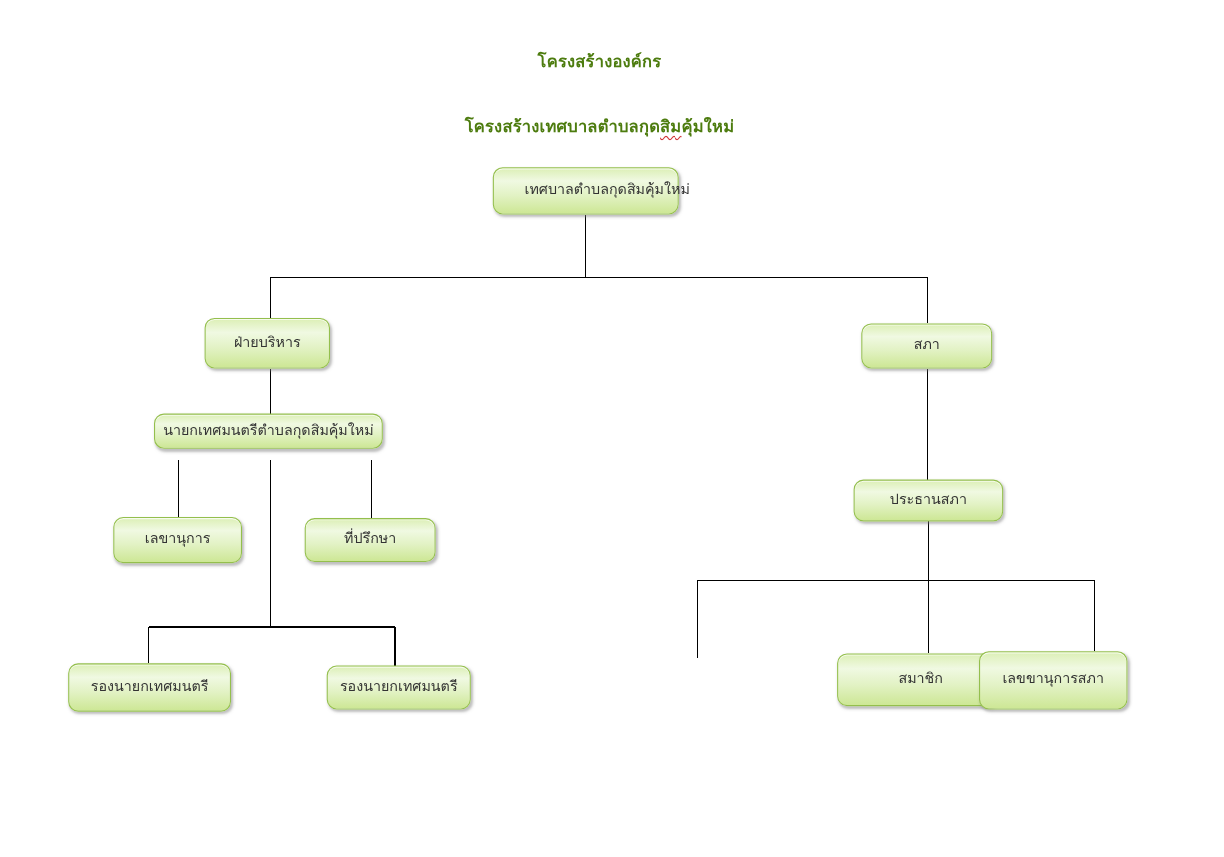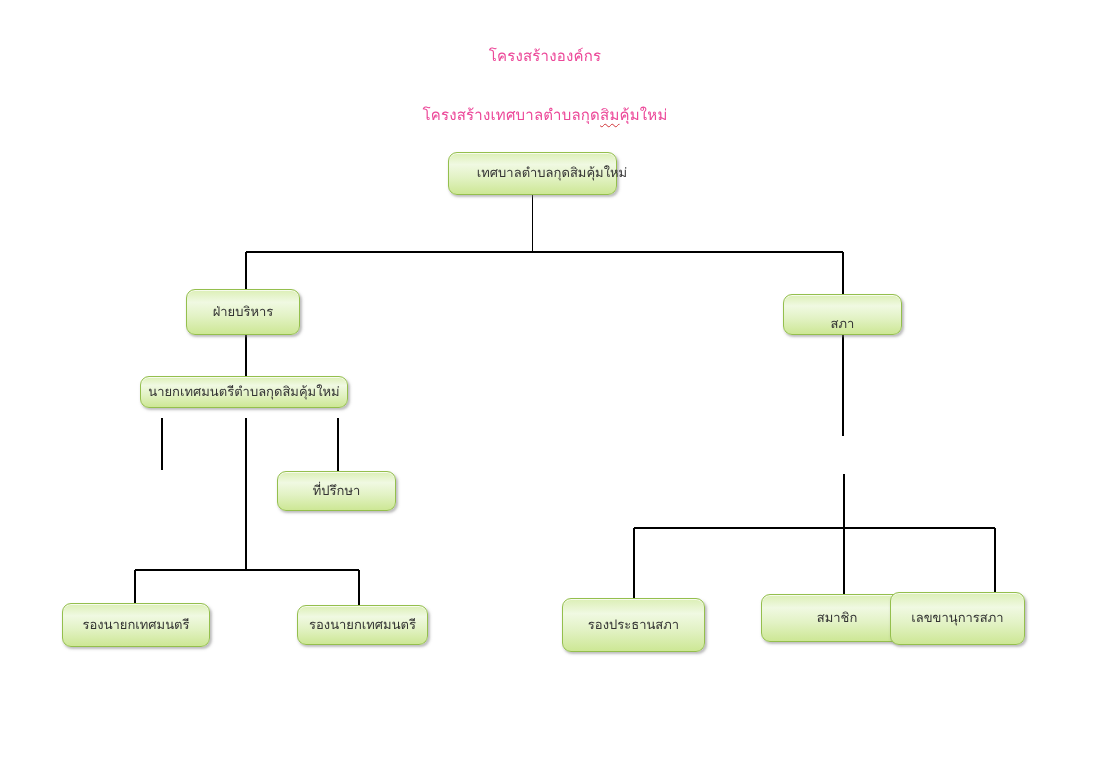--- a/index.html
+++ b/index.html
@@ -13,22 +13,22 @@
     width: 1113px;
     height: 779px;
     background: #ffffff;
     overflow: hidden;
   }
   .chart-title, .chart-subtitle {
     position: absolute;
     left: 0;
     width: 1090px;
     text-align: center;
-    color: #ec4899;
-    font-weight: 400;
+    color: #4d7c0f;
+    font-weight: 700;
     font-size: 15px;
     letter-spacing: 0.2px;
     white-space: nowrap;
   }
   .chart-title { top: 44px; }
   .chart-subtitle { top: 87px; margin-top: 16px; }
   .spell-error {
     text-decoration: underline;
     text-decoration-style: wavy;
     text-decoration-color: #d13438;
@@ -54,21 +54,21 @@
     background: linear-gradient(180deg, #dcefb6 0%, #f0f9e2 28%, #e2f2c4 60%, #cde795 100%);
     box-shadow: inset 0 1px 0 rgba(255,255,255,0.75), 1.5px 2px 2.5px rgba(125,125,125,0.5);
     color: #333333;
     font-size: 13px;
     line-height: 1.15;
     white-space: nowrap;
   }
   
   #n-root              { left: 448px; top: 152px; width: 169px; height: 43px; padding-left: 44px; }
   #n-admin             { left: 186px; top: 289px; width: 114px; height: 46px; }
-  #n-council           { left: 783px; top: 294px; width: 119px; height: 41px; align-items: flex-end; }
+  #n-council           { left: 783px; top: 294px; width: 119px; height: 41px; }
   #n-mayor             { left: 140px; top: 376px; width: 208px; height: 32px; }
   #n-secretary         { left: 103px; top: 470px; width: 117px; height: 42px; }
   #n-advisor           { left: 277px; top: 471px; width: 119px; height: 40px; }
   #n-deputy1           { left:  62px; top: 603px; width: 148px; height: 44px; }
   #n-deputy2           { left: 297px; top: 605px; width: 131px; height: 40px; }
   #n-chairman          { left: 776px; top: 436px; width: 136px; height: 38px; }
   #n-vice-chairman     { left: 562px; top: 598px; width: 143px; height: 54px; }
   #n-member            { left: 761px; top: 594px; width: 146px; height: 48px; padding-left: 11px; }
   #n-council-secretary { left: 890px; top: 592px; width: 135px; height: 53px; }
 </style>
@@ -114,37 +114,40 @@
   </div>
 
   <div class="node" id="n-council">
     <span>สภา</span>
   </div>
 
   <div class="node" id="n-mayor">
     <span>นายกเทศมนตรีตำบลกุดสิมคุ้มใหม่</span>
   </div>
 
+  <div class="node" id="n-secretary">
+    <span>เลขานุการ</span>
+  </div>
 
   <div class="node" id="n-advisor">
     <span>ที่ปรึกษา</span>
   </div>
 
   <div class="node" id="n-deputy1">
     <span>รองนายกเทศมนตรี</span>
   </div>
 
   <div class="node" id="n-deputy2">
     <span>รองนายกเทศมนตรี</span>
   </div>
 
+  <div class="node" id="n-chairman">
+    <span>ประธานสภา</span>
+  </div>
 
-  <div class="node" id="n-vice-chairman">
-    <span>รองประธานสภา</span>
-  </div>
 
   <div class="node" id="n-member">
     <span>สมาชิก</span>
   </div>
 
   <div class="node" id="n-council-secretary">
     <span>เลขขานุการสภา</span>
   </div>
 
 </div>

